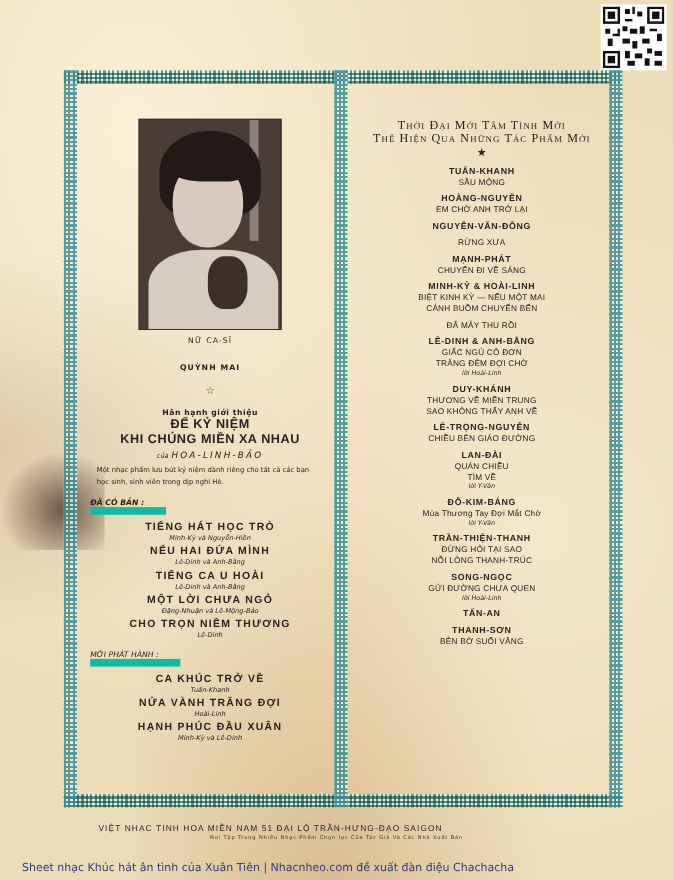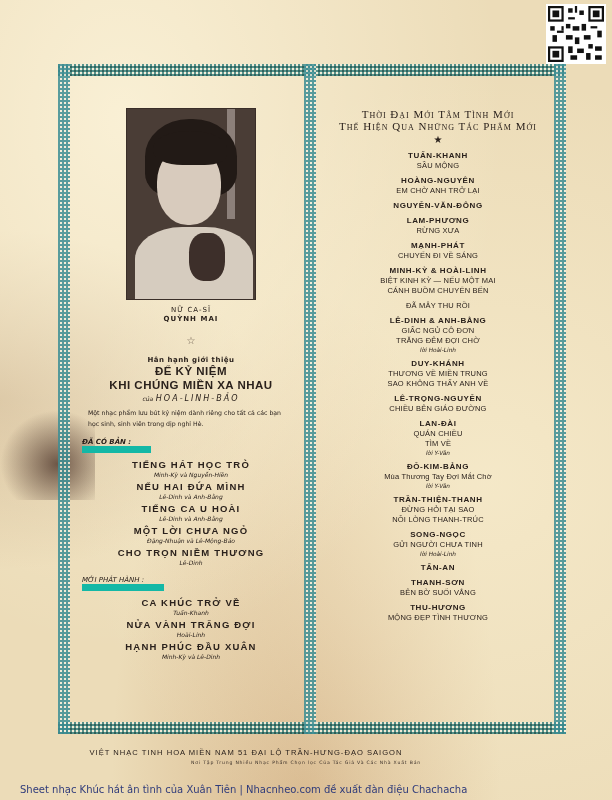--- a/index.html
+++ b/index.html
@@ -46,21 +46,21 @@
     border: 1px solid #3a2e28;
   }
   .photo .hair { position: absolute; left: 18px; top: 10px; width: 92px; height: 78px; border-radius: 48% 48% 30% 30%; background: #221a16; }
   .photo .face { position: absolute; left: 30px; top: 38px; width: 64px; height: 78px; border-radius: 45% 45% 48% 48%; background: #d8cbbd; }
   .photo .bangs { position: absolute; left: 26px; top: 22px; width: 74px; height: 34px; border-radius: 50% 50% 30% 40%; background: #221a16; }
   .photo .body { position: absolute; left: 8px; top: 118px; width: 118px; height: 80px; border-radius: 40% 40% 0 0; background: #d6ccbf; }
   .photo .mic { position: absolute; left: 62px; top: 124px; width: 36px; height: 48px; border-radius: 40%; background: #3d2f2a; }
   .photo .bg-light { position: absolute; left: 100px; top: 0; width: 8px; height: 110px; background: #8c807a; }
 
   .caption-small { font-size: 7px; letter-spacing: 1px; margin-top: 6px; }
-  .caption-bold { font-size: 7px; font-weight: bold; letter-spacing: 1px; margin-top: 1px; }
+  .caption-bold { font-size: 7px; font-weight: bold; letter-spacing: 1px; margin-top: 16px; }
   .star-outline { font-size: 10px; margin: 12px 0 10px; color: #6b5a4c; }
   .intro { font-size: 7px; font-weight: bold; letter-spacing: 0.5px; }
   .featured-title { font-family: "Liberation Sans", sans-serif; font-weight: bold; font-size: 11.5px; letter-spacing: 0.5px; line-height: 14px; }
   .by-line { font-size: 8px; margin-top: 2px; }
   .by-line .cua { font-size: 6px; font-style: italic; }
   .by-line .auth { font-style: italic; letter-spacing: 2px; }
   .desc { font-size: 6.2px; line-height: 11px; text-align: left; padding: 4px 6px 0 6px; }
   .section-label {
     text-align: left; font-size: 7px; font-style: italic; font-weight: bold;
     margin: 8px 0 4px 0; display: inline-block; border-bottom: 7px solid #14b8a6;
@@ -206,21 +206,20 @@
         <div class="comp-song mixed">SẦU MỘNG</div>
       </div>
       <div class="comp">
         <div class="comp-name">HOÀNG-NGUYÊN</div>
         <div class="comp-song mixed">EM CHỜ ANH TRỞ LẠI</div>
       </div>
       <div class="comp">
         <div class="comp-name">NGUYỄN-VĂN-ĐÔNG</div>
       </div>
       <div class="comp">
-        <div class="comp-name">LAM-PHƯƠNG</div>
         <div class="comp-song mixed">RỪNG XƯA</div>
       </div>
       <div class="comp">
         <div class="comp-name">MẠNH-PHÁT</div>
         <div class="comp-song mixed">CHUYẾN ĐI VỀ SÁNG</div>
       </div>
       <div class="comp">
         <div class="comp-name">MINH-KỲ &amp; HOÀI-LINH</div>
         <div class="comp-song mixed">BIỆT KINH KỲ — NẾU MỘT MAI</div>
         <div class="comp-song mixed">CÁNH BUỒM CHUYỂN BẾN</div>
@@ -254,32 +253,28 @@
         <div class="comp-song mixed">Mùa Thương Tay Đợi Mắt Chờ</div>
         <div class="comp-lyric">lời Y-Vân</div>
       </div>
       <div class="comp">
         <div class="comp-name">TRẦN-THIỆN-THANH</div>
         <div class="comp-song mixed">ĐỪNG HỎI TẠI SAO</div>
         <div class="comp-song mixed">NỖI LÒNG THANH-TRÚC</div>
       </div>
       <div class="comp">
         <div class="comp-name">SONG-NGỌC</div>
-        <div class="comp-song mixed">GỬI NGƯỜI CHƯA TINH</div>
+        <div class="comp-song mixed">GỬI ĐƯỜNG CHƯA QUEN</div>
         <div class="comp-lyric">lời Hoài-Linh</div>
       </div>
       <div class="comp">
         <div class="comp-name">TẤN-AN</div>
       </div>
       <div class="comp">
         <div class="comp-name">THANH-SƠN</div>
         <div class="comp-song mixed">BÊN BỜ SUỐI VẮNG</div>
-      </div>
-      <div class="comp">
-        <div class="comp-name">THU-HƯƠNG</div>
-        <div class="comp-song mixed">MỘNG ĐẸP TÌNH THƯƠNG</div>
       </div>
     </div>
 </div>
 
 <div class="footer1">VIỆT NHẠC TINH HOA MIỀN NAM 51 ĐẠI LỘ TRẦN-HƯNG-ĐẠO SAIGON</div>
 <div class="footer2">Nơi Tập Trung Nhiều Nhạc Phẩm Chọn lọc Của Tác Giả Và Các Nhà Xuất Bản</div>
 <div class="watermark">Sheet nhạc Khúc hát ân tình của Xuân Tiên | Nhacnheo.com đề xuất đàn điệu Chachacha</div>
 
 </body></html>

